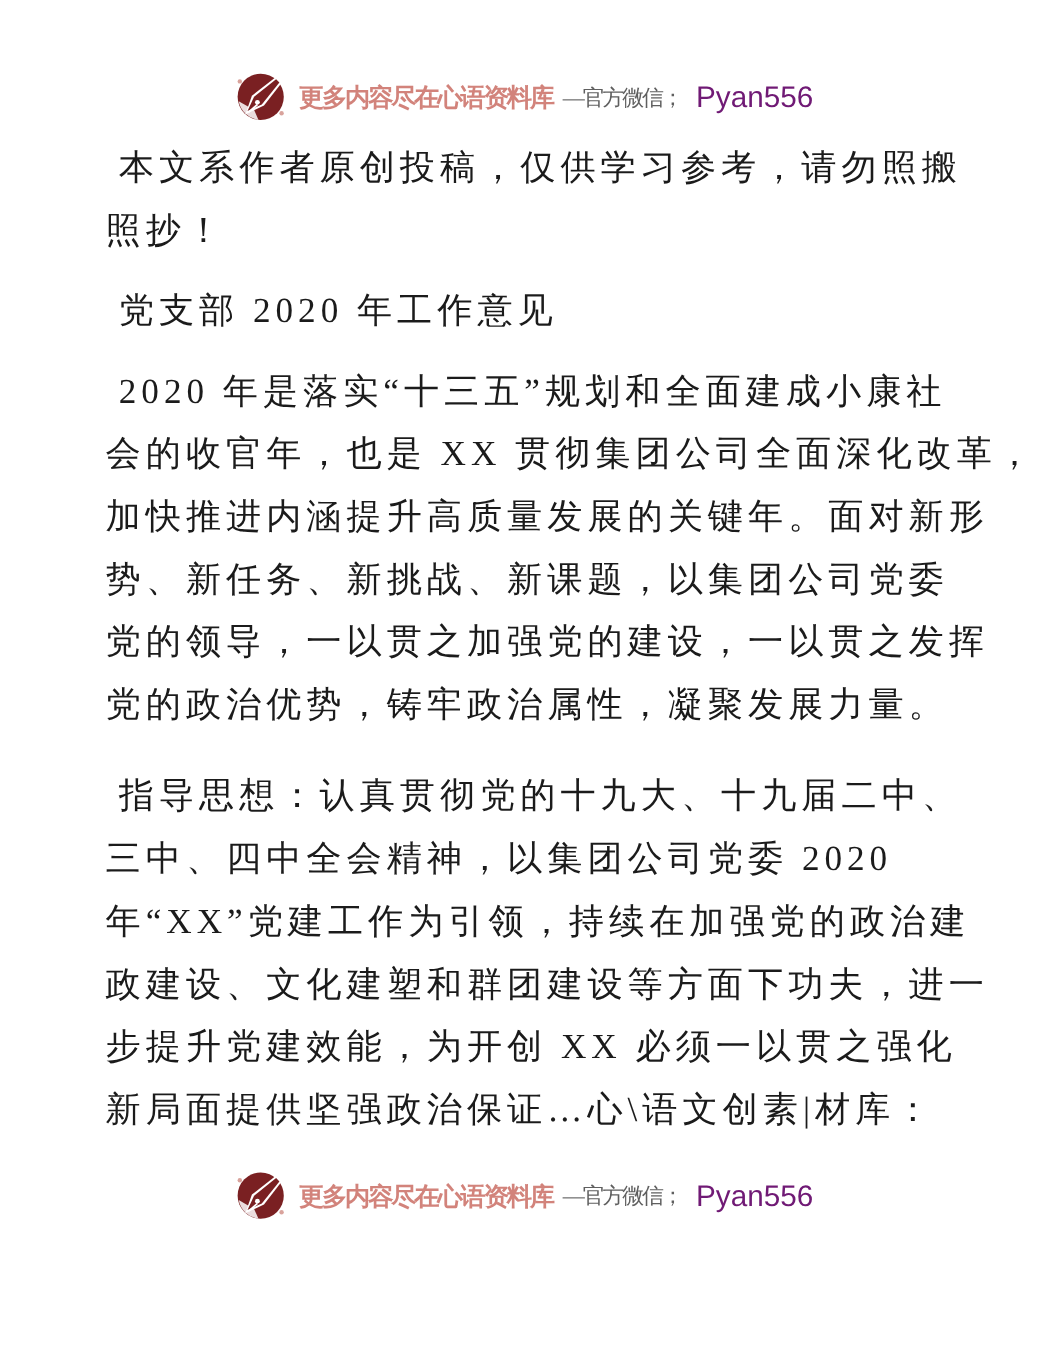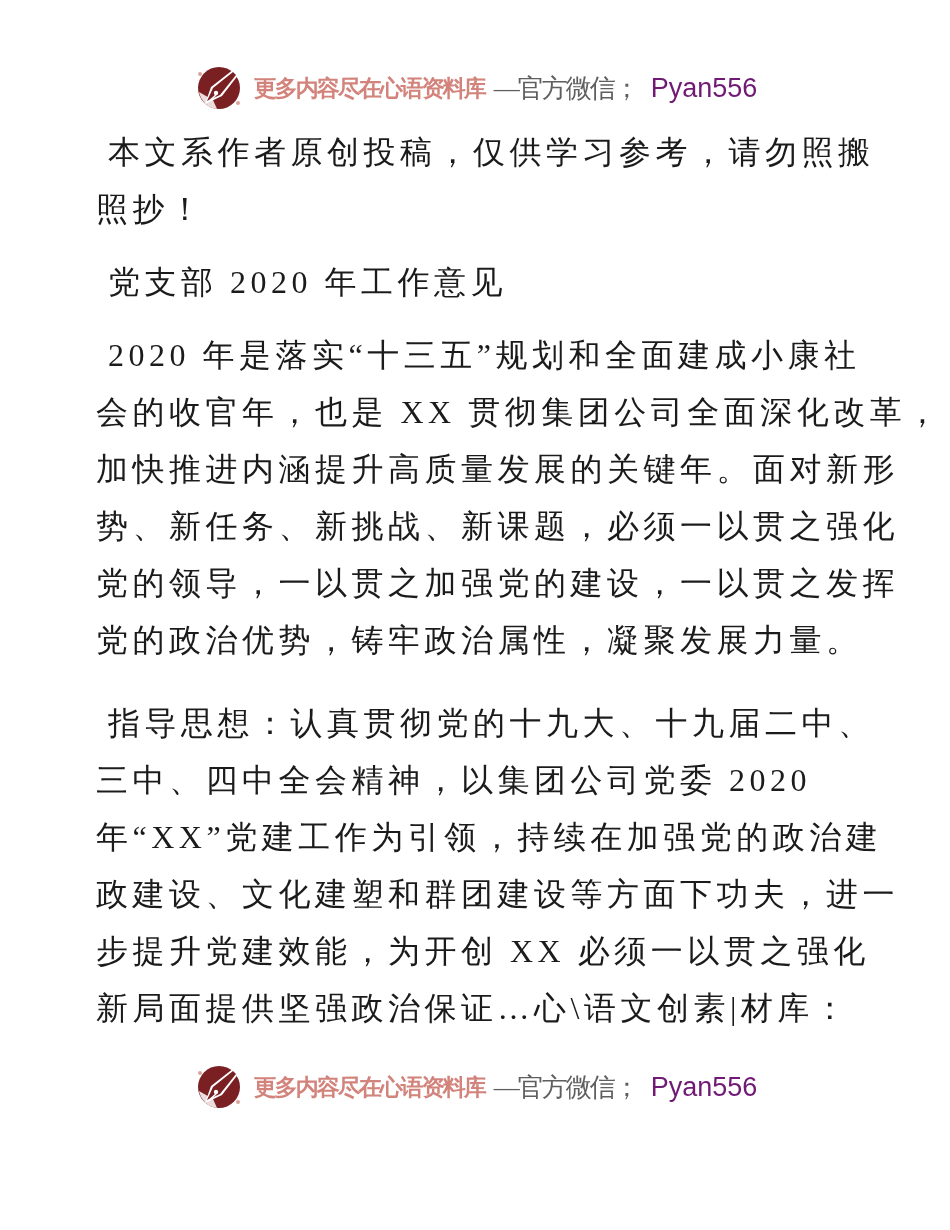--- a/index.html
+++ b/index.html
@@ -26,21 +26,21 @@
   .banner.top { padding-top: 62px; }
   .banner.bottom { margin-top: 24px; }
   .logo { width: 52px; height: 52px; flex: 0 0 auto; }
   .brand-cn {
     font-size: 23px;
     letter-spacing: -2px;
     font-weight: bold;
     color: #d2837b;
   }
   .brand-sep {
-    font-size: 26px;
+    font-size: 20px;
     letter-spacing: -2px;
     color: #5f5f5f;
     font-weight: normal;
   }
   .brand-id {
     font-family: "Liberation Sans", sans-serif;
     font-size: 27px;
     letter-spacing: 0;
     color: #701a75;
     margin-left: 4px;
@@ -94,21 +94,21 @@
   </div>
 
   <div class="title-wrap">
     <div class="line first">党支部 2020 年工作意见</div>
   </div>
 
   <div class="para">
     <div class="line first">2020 年是落实“十三五”规划和全面建成小康社</div>
     <div class="line">会的收官年，也是 XX 贯彻集团公司全面深化改革，</div>
     <div class="line">加快推进内涵提升高质量发展的关键年。面对新形</div>
-    <div class="line">势、新任务、新挑战、新课题，必须一以贯之强化</div>
+    <div class="line">势、新任务、新挑战、新课题，以集团公司党委</div>
     <div class="line">党的领导，一以贯之加强党的建设，一以贯之发挥</div>
     <div class="line">党的政治优势，铸牢政治属性，凝聚发展力量。</div>
   </div>
 
   <div class="para second">
     <div class="line first">指导思想：认真贯彻党的十九大、十九届二中、</div>
     <div class="line">三中、四中全会精神，以集团公司党委 2020</div>
     <div class="line">年“XX”党建工作为引领，持续在加强党的政治建</div>
     <div class="line">政建设、文化建塑和群团建设等方面下功夫，进一</div>
     <div class="line">步提升党建效能，为开创 XX 必须一以贯之强化</div>

